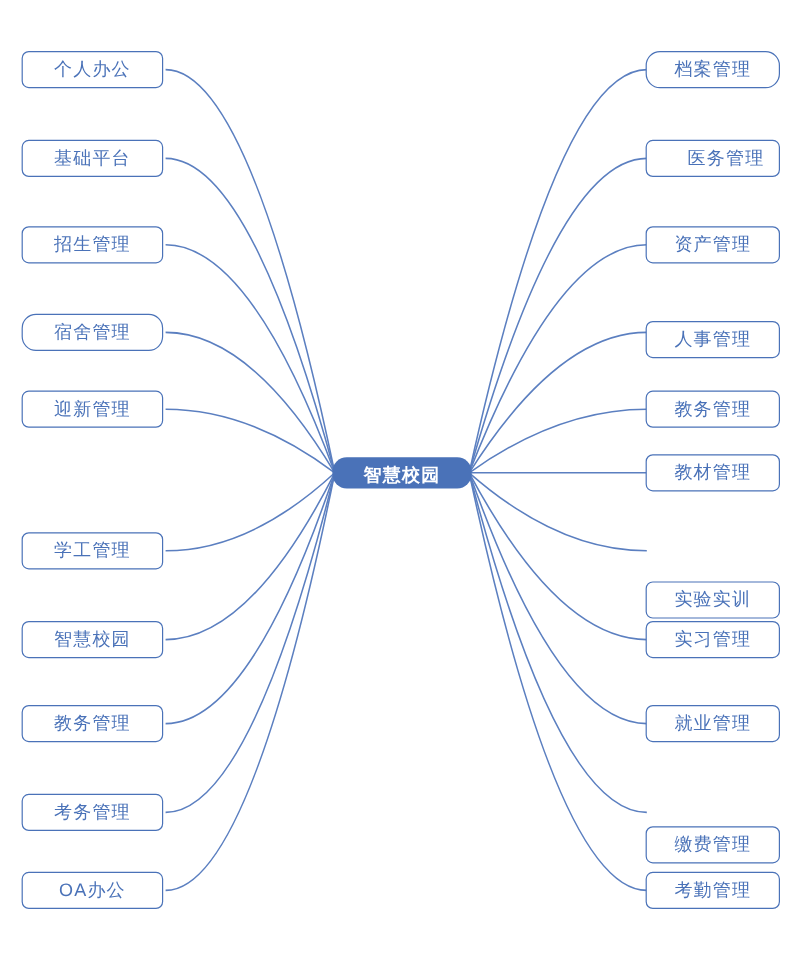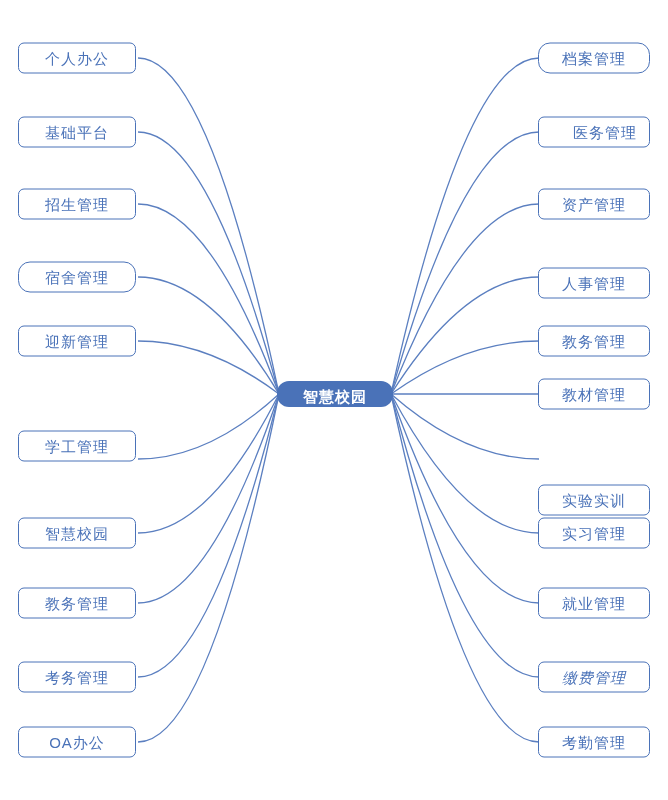--- a/index.html
+++ b/index.html
@@ -92,31 +92,31 @@
       <path d="M 391 394 Q 465 677 539 677" class="edge"></path>
       <path d="M 391 394 Q 465 742 539 742" class="edge"></path>
     </svg>
   <div id="nodes-layer">
 
   <div class="node left" style="top: 58px;">个人办公</div>
       <div class="node left" style="top: 132px;">基础平台</div>
       <div class="node left" style="top: 204px;">招生管理</div>
       <div class="node left" style="top: 277px; border-radius: 12px;">宿舍管理</div>
       <div class="node left" style="top: 341px;">迎新管理</div>
-      <div class="node left" style="top: 446px;">学工管理</div>
+      <div class="node left" style="top: 459px;">学工管理</div>
       <div class="node left" style="top: 533px;">智慧校园</div>
       <div class="node left" style="top: 603px;">教务管理</div>
       <div class="node left" style="top: 677px;">考务管理</div>
       <div class="node left" style="top: 742px;">OA办公</div>
       <div class="node right" style="top: 58px; border-radius: 12px;">档案管理</div>
       <div class="node right" style="top: 132px; text-align: right;">医务管理</div>
       <div class="node right" style="top: 204px;">资产管理</div>
       <div class="node right" style="top: 283px;">人事管理</div>
       <div class="node right" style="top: 341px;">教务管理</div>
       <div class="node right" style="top: 394px;">教材管理</div>
       <div class="node right" style="top: 459px; margin-top: 41px;">实验实训</div>
       <div class="node right" style="top: 533px;">实习管理</div>
       <div class="node right" style="top: 603px;">就业管理</div>
-      <div class="node right" style="top: 677px; font-style: italic;">缴费管理</div>
+      <div class="node right" style="top: 704px;">缴费管理</div>
       <div class="node right" style="top: 742px;">考勤管理</div>
       <div class="center-node" id="center-node" style="left: 277px; top: 394px;">智慧校园</div>
     </div>
 </div>
 
 </body></html>

